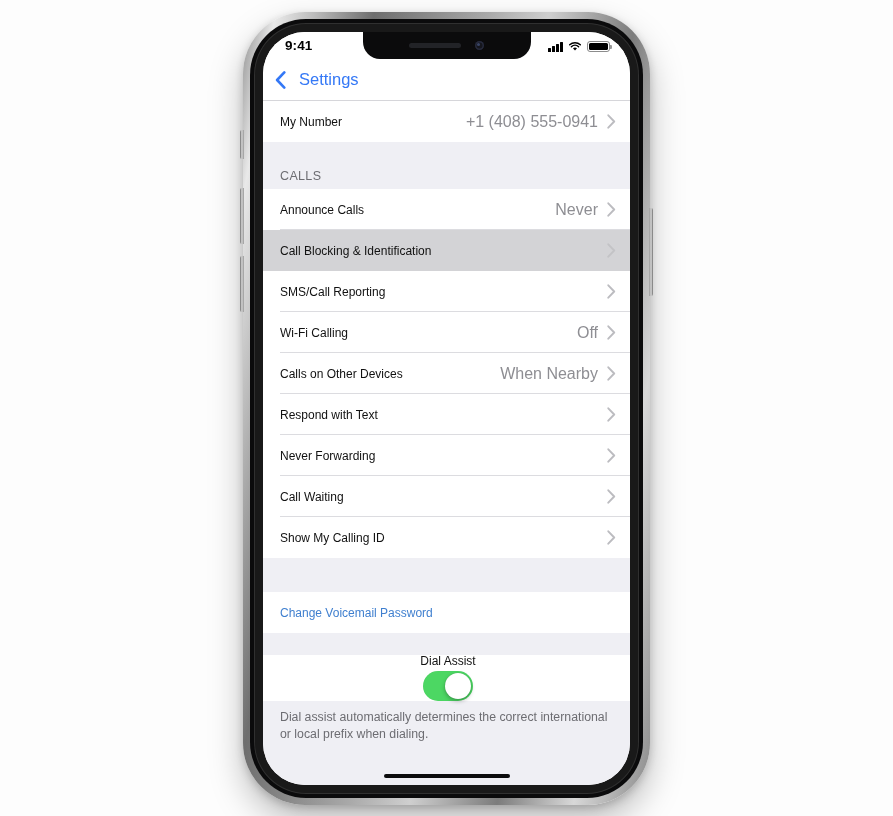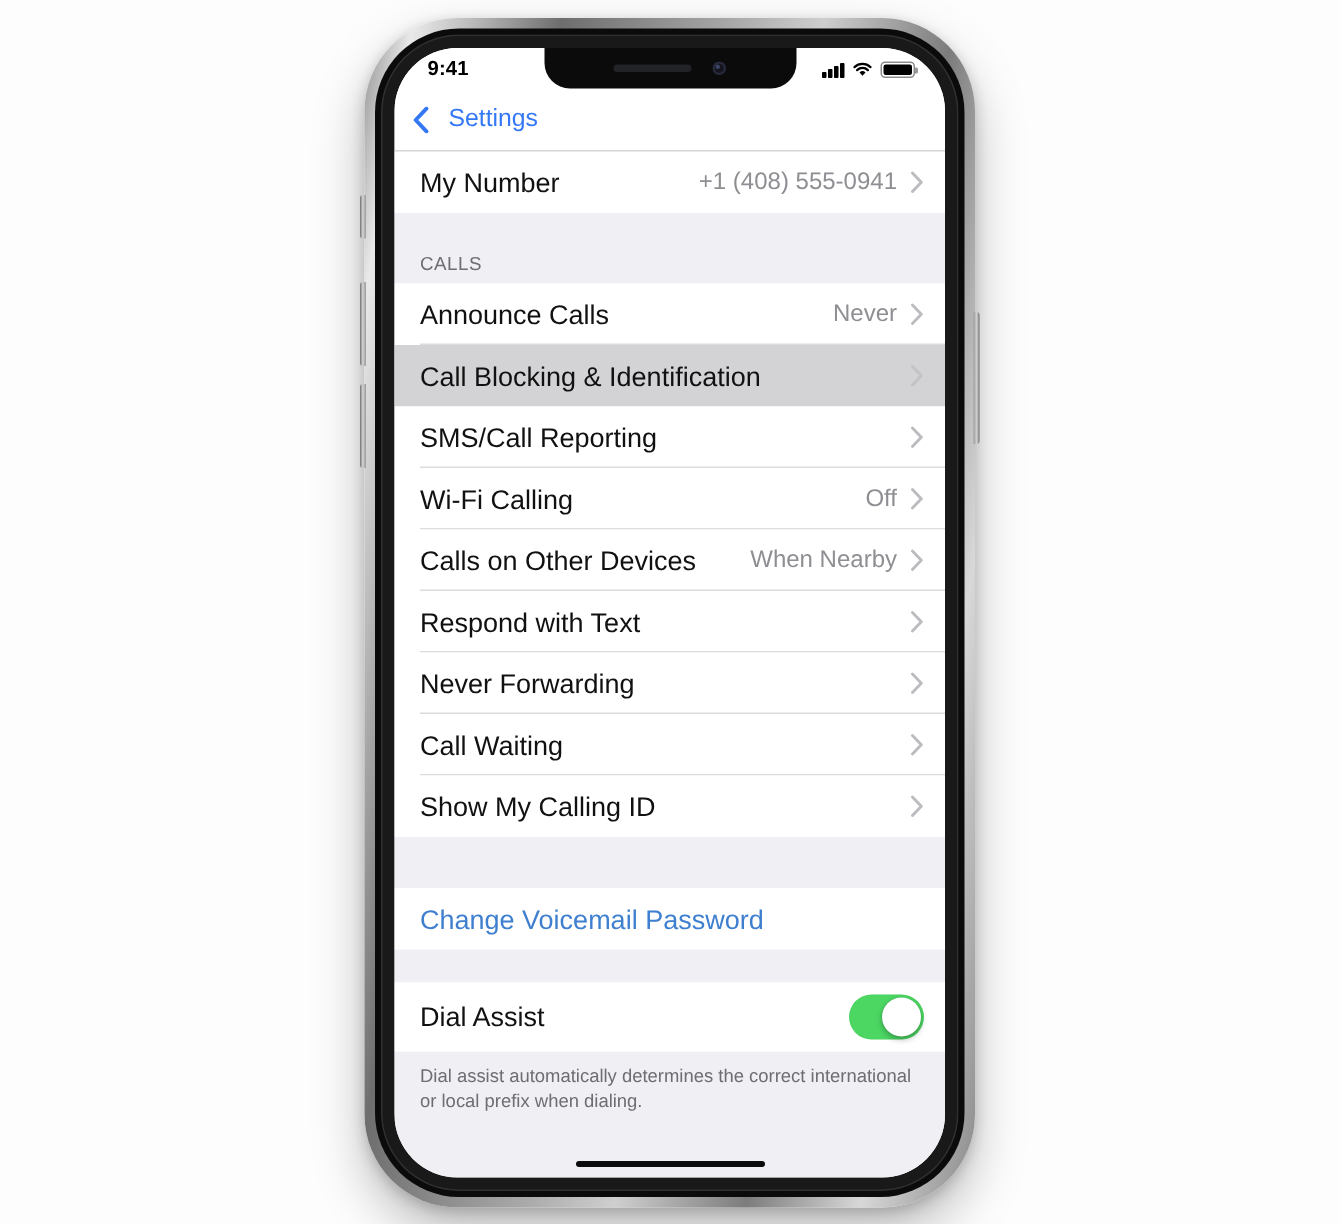--- a/index.html
+++ b/index.html
@@ -240,21 +240,21 @@
   .row-sep {
     position: absolute;
     left: 17px;
     right: 0;
     bottom: 0;
     height: 1px;
     background: #dcdce0;
   }
 
   .row-label {
-    font-size: 18px;
+    font-size: 12px;
     color: #111;
     line-height: 1;
     white-space: nowrap;
   }
   .row-label.link { color: #3f7fcf; }
 
   .row-spacer { flex: 1; }
 
   .row-value {
     font-size: 16px;
@@ -507,21 +507,21 @@
 
         <div class="group">
           <div class="row last">
             <span class="row-label link">Change Voicemail Password</span>
           </div>
         </div>
 
         <div class="gap short"></div>
 
         <div class="group">
-          <div class="row last" style="height:46px;">
+          <div class="row last" style="height:46px;flex-direction:column;">
             <span class="row-label">Dial Assist</span>
             <span class="row-spacer"></span>
             <div class="switch">
               <div class="knob"></div>
             </div>
           </div>
         </div>
 
         <div class="footer-note">Dial assist automatically determines the correct international or local prefix when dialing.</div>
       </div>

